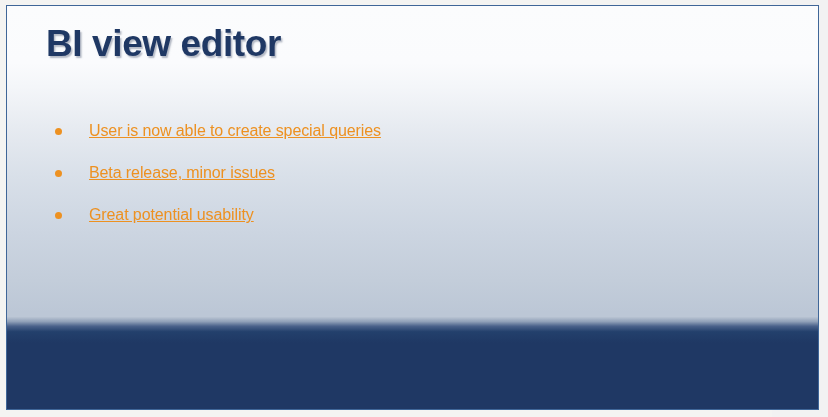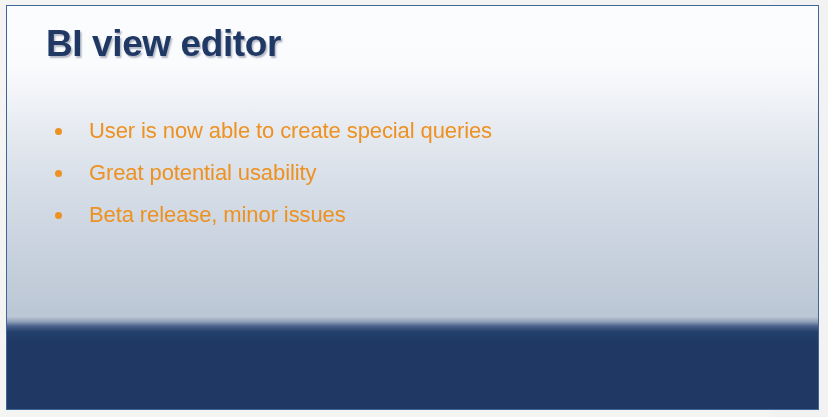--- a/index.html
+++ b/index.html
@@ -81,25 +81,26 @@
     left: 9px;
     top: 50%;
     margin-top: -3.5px;
     width: 7px;
     height: 7px;
     border-radius: 50%;
     background: #ED9121;
   }
   .bullet-text {
     margin-left: 43px;
-    font-size: 22px;
+    font-size: 16px;
     color: #ED9121;
     letter-spacing: -0.1px;
     white-space: nowrap;
     line-height: 1.1;
+    text-decoration: underline;
   }
 
   
   #footer-band {
     position: absolute;
     left: 0;
     right: 0;
     bottom: 0;
     height: 92px;
     background: linear-gradient(
@@ -121,24 +122,24 @@
 
     <div id="slide-title">BI view editor</div>
 
     <ul id="bullet-list">
       <li class="bullet-row">
         <span class="bullet-marker"></span>
         <span class="bullet-text">User is now able to create special queries</span>
       </li>
       <li class="bullet-row">
         <span class="bullet-marker"></span>
-        <span class="bullet-text">Great potential usability</span>
+        <span class="bullet-text">Beta release, minor issues</span>
       </li>
       <li class="bullet-row">
         <span class="bullet-marker"></span>
-        <span class="bullet-text">Beta release, minor issues</span>
+        <span class="bullet-text">Great potential usability</span>
       </li>
     </ul>
 
     <div id="footer-band"></div>
 
   </div>
 </div>
 
 </body></html>

